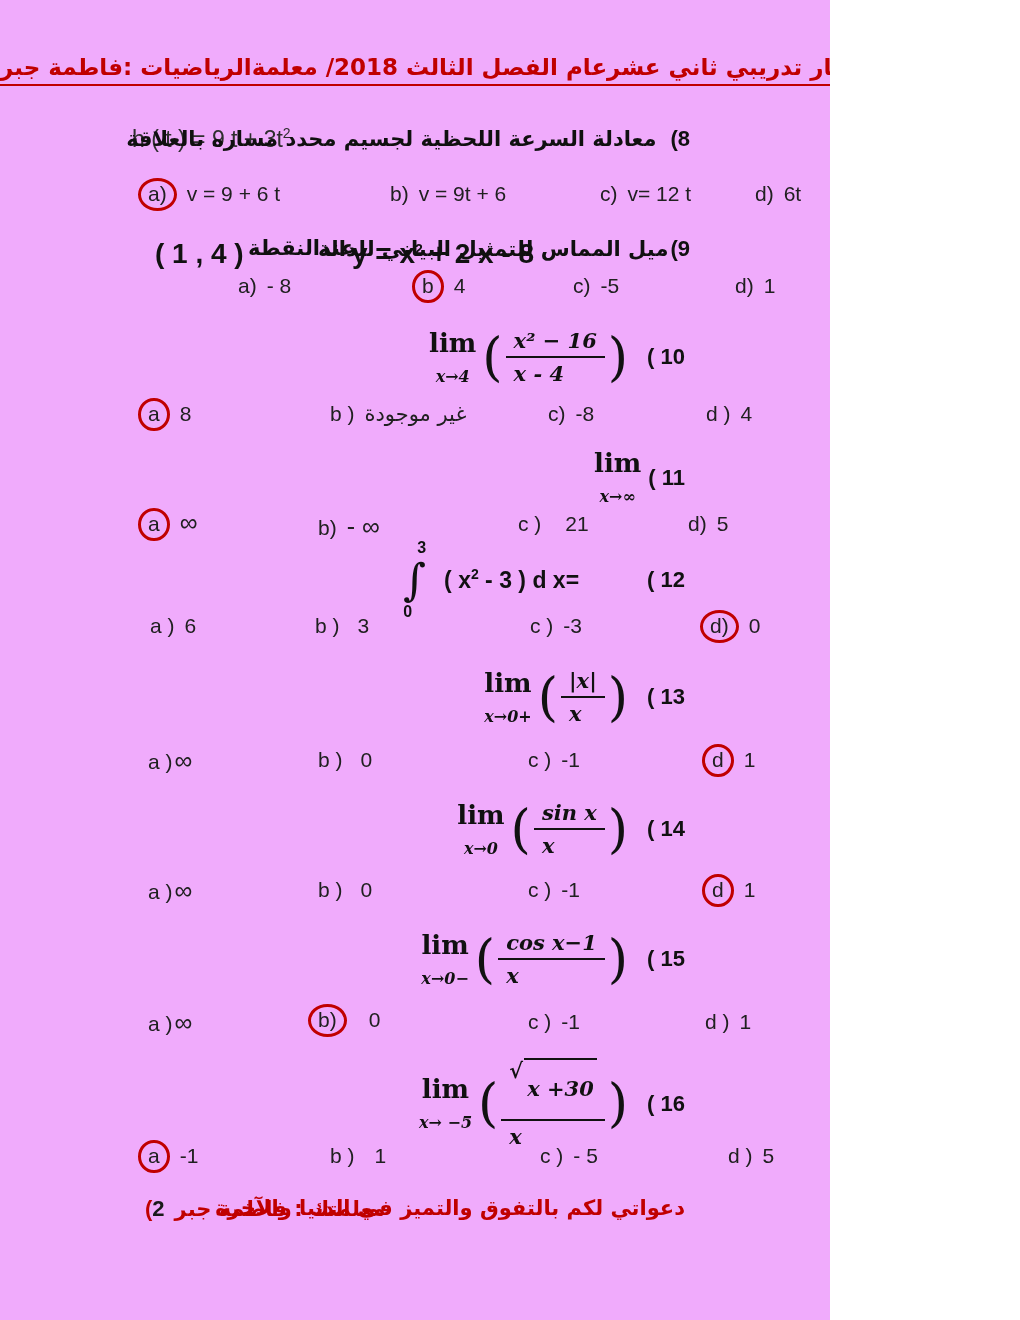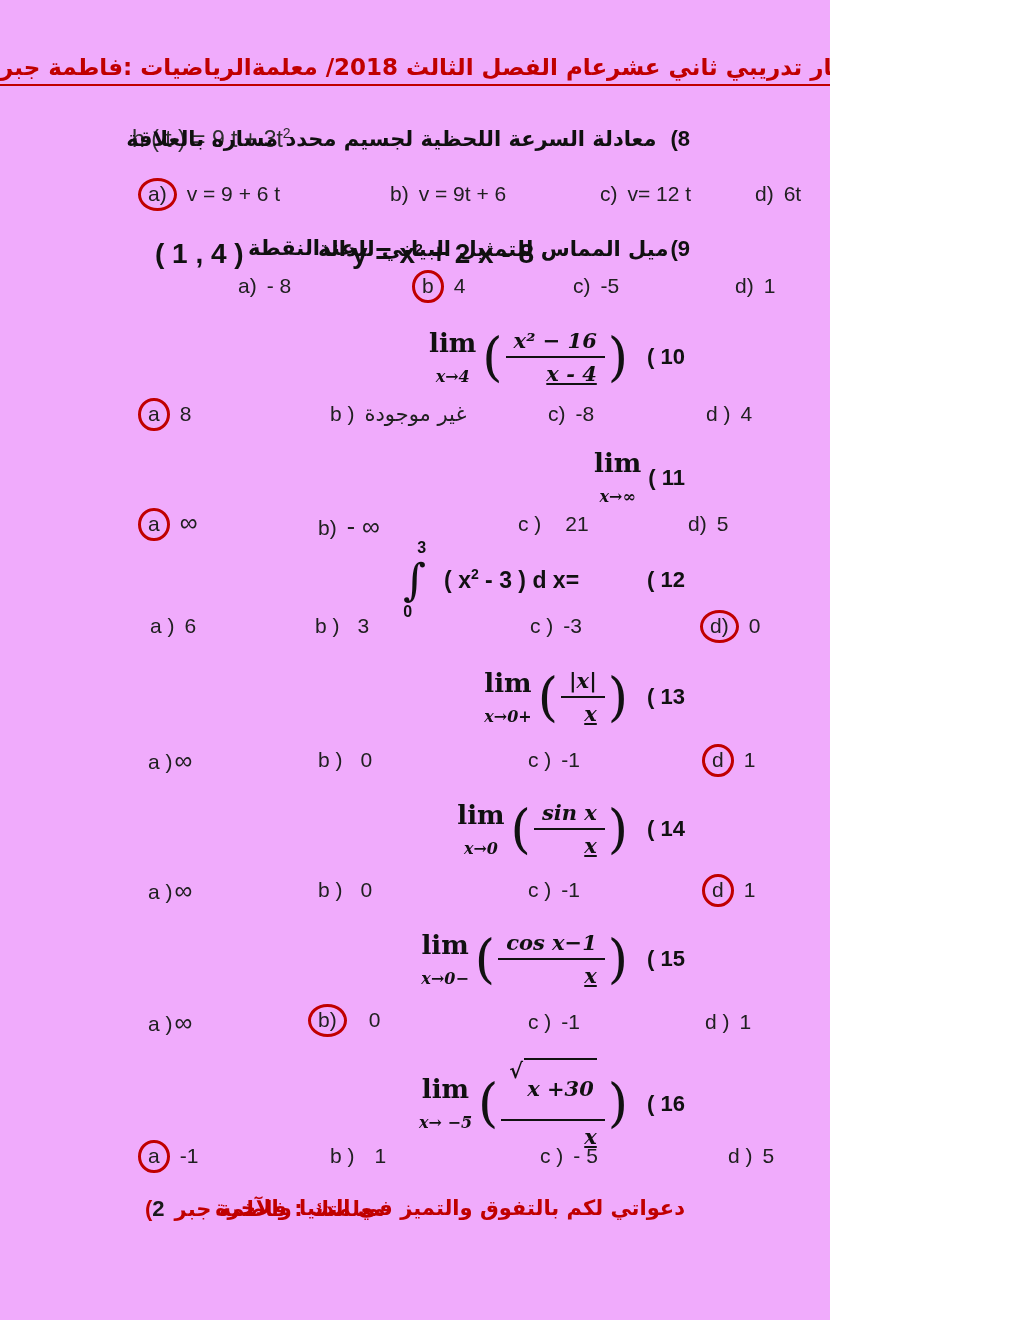--- a/index.html
+++ b/index.html
@@ -25,21 +25,21 @@
   .arv{font-family:"DejaVu Sans",sans-serif;direction:rtl;unicode-bidi:isolate;}
   
   .frow{position:absolute;right:145px;display:flex;align-items:center;color:#111;}
   .limcol{display:flex;flex-direction:column;align-items:center;margin-right:5px;
           font-family:"DejaVu Serif",serif;font-weight:bold;color:#111;gap:10px;}
   .limword{font-size:26px;line-height:1;}
   .limsub{font-size:16px;font-style:italic;line-height:1;margin-top:3px;}
   .frac{display:flex;flex-direction:column;align-items:center;margin:0 2px;
         font-family:"DejaVu Serif",serif;font-weight:bold;font-style:italic;font-size:21px;color:#111;}
   .num{padding:0 8px 3px;}
-  .den{border-top:2.5px solid #111;padding:3px 8px 0;align-self:stretch;text-align:right;text-decoration:underline;}
+  .den{border-top:2.5px solid #111;padding:3px 8px 0;align-self:stretch;text-align:left;}
   .bigp{font-family:"DejaVu Serif",serif;font-size:52px;font-weight:400;line-height:0.85;margin:0 1px;color:#111;}
   .poly{font-family:"DejaVu Serif",serif;font-weight:bold;font-style:italic;font-size:23px;color:#111;}
   .intcol{display:flex;flex-direction:column;align-items:center;color:#111;margin-right:18px;}
   .intbound{font-size:16px;font-weight:bold;font-family:"Liberation Sans",sans-serif;line-height:1;}
   .intsign{font-family:"DejaVu Serif",serif;font-size:44px;line-height:1;padding:2px 0;}
   .bup{position:relative;left:7px;}
   .bdn{position:relative;left:-7px;}
   .sqrt{font-style:normal;margin-right:1px;}
   .sqrtbar{border-top:2.5px solid #111;padding:16px 3px;}
   

